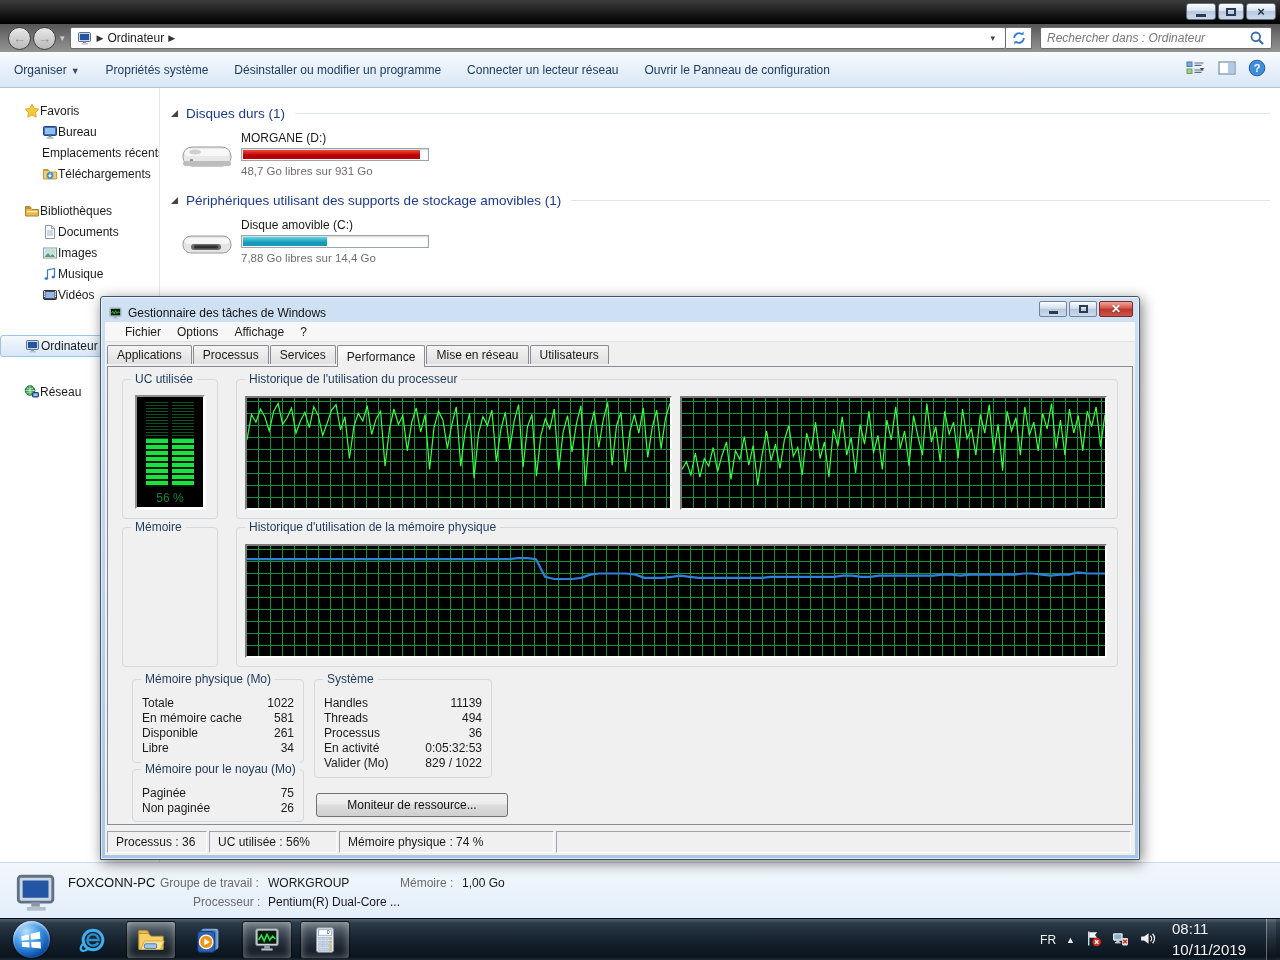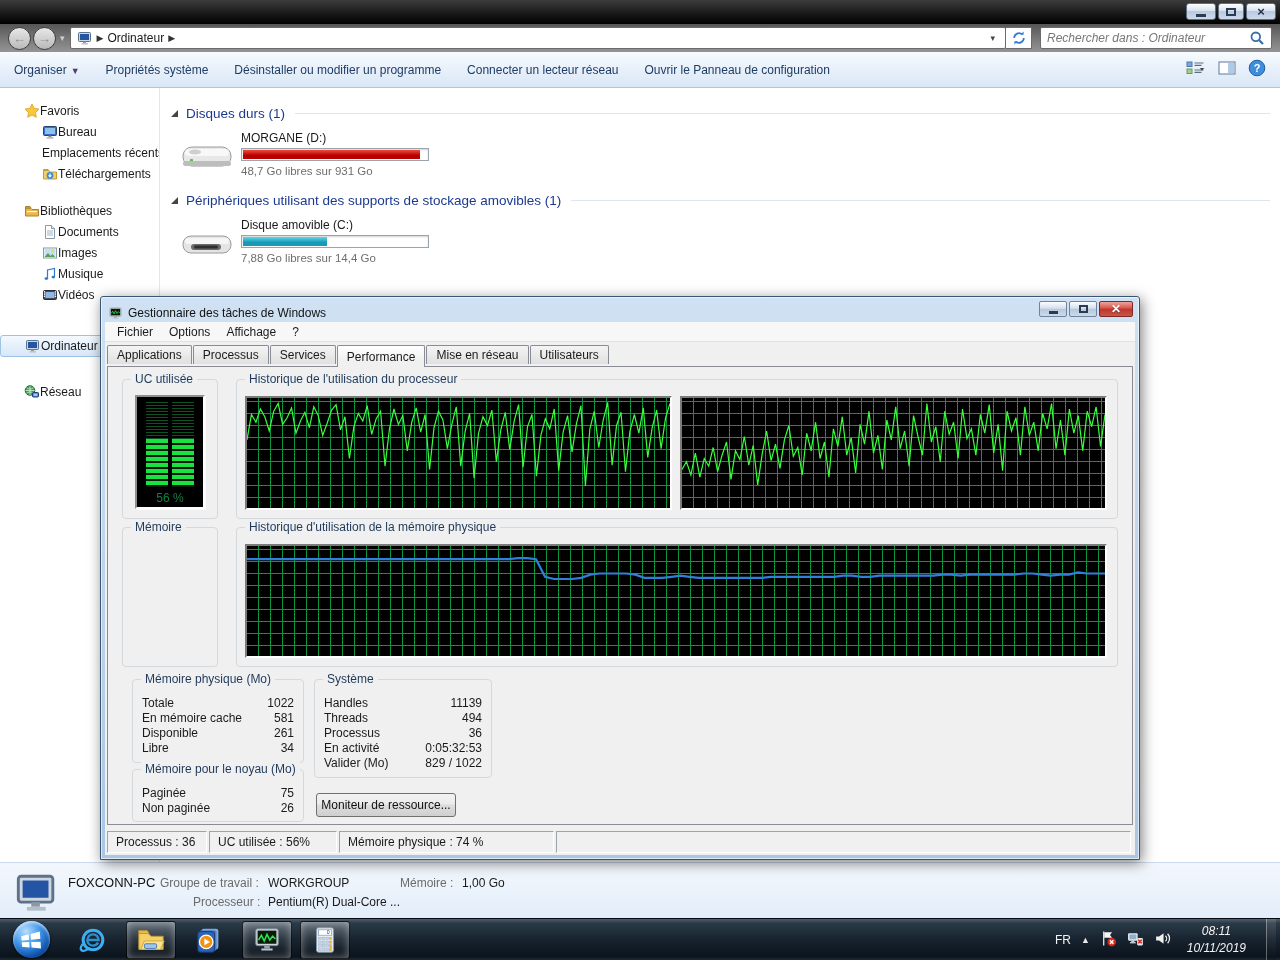--- a/index.html
+++ b/index.html
@@ -90,21 +90,21 @@
   .tm-title .ic{width:15px;height:15px;margin-right:5px;}
   .tm-caption{position:absolute;right:6px;top:4px;display:flex;gap:2px;}
   .tm-btn{width:28px;height:16px;border:1px solid #70839c;border-radius:2px;
     background:linear-gradient(#fbfdff,#d4e0ee 45%,#b6c8dd 50%,#ccdaea);
     display:flex;align-items:center;justify-content:center;color:#2b3b52;}
   .tm-btn.close{width:34px;border-color:#7e2a24;
     background:linear-gradient(#eda59c,#d85348 45%,#bc352a 50%,#c9564c);color:#fff;
     font-weight:bold;text-shadow:0 1px 1px rgba(0,0,0,.4);}
   .tm-content{position:absolute;left:4px;right:4px;top:25px;bottom:4px;background:#f0f0f0;}
   .tm-menu{position:absolute;left:0;top:0;right:0;height:20px;background:#f7f7f7;
-    border-bottom:1px solid #e2e2e2;display:flex;align-items:center;padding-left:4px;}
+    border-bottom:1px solid #e2e2e2;display:flex;align-items:center;padding-left:12px;}
   .tm-menu span{padding:2px 8px;color:#1a1a1a;}
   .tm-tabs{position:absolute;left:2px;top:23px;right:2px;height:22px;display:flex;
     z-index:2;}
   .tab{height:19px;border:1px solid #898c95;border-bottom:none;border-radius:2px 2px 0 0;
     background:linear-gradient(#f4f4f4,#e0e0e0);padding:0 9px;display:flex;align-items:center;
     margin-right:1px;font-size:12px;color:#1a1a1a;}
   .tab.active{height:22px;background:linear-gradient(#fff,#f0f0f0 70%);position:relative;z-index:3;}
   .tm-page{position:absolute;left:2px;right:2px;top:44px;bottom:30px;border:1px solid #898c95;
     background:#f0f0f0;z-index:1;}
   .gbox{position:absolute;border:1px solid #d4d9de;border-radius:4px;}
@@ -153,21 +153,21 @@
   .tb-btn svg{width:30px;height:30px;}
   .tb-btn.start{width:54px;margin-right:10px;}
   .orb{width:37px;height:37px;border-radius:50%;
     background:radial-gradient(circle at 35% 28%,#b8e0ff,#3e96e8 40%,#0d4fa8 72%,#03264f 100%);
     box-shadow:inset 0 2px 3px rgba(255,255,255,.65),0 1px 3px rgba(0,0,0,.7);
     display:flex;align-items:center;justify-content:center;}
   .tray{margin-left:auto;display:flex;align-items:center;gap:10px;color:#f2f2f2;}
   .tray .lang{font-size:12px;}
   .tray .chev{font-size:9px;color:#e8e8e8;}
   .tray svg{width:17px;height:17px;}
-  .clock{text-align:center;font-size:12px;line-height:1.35;margin:0 6px;font-style:italic;}
+  .clock{text-align:left;font-size:15px;line-height:1.35;margin:0 6px;}
   .showdesk{width:10px;height:42px;border-left:1px solid rgba(255,255,255,.35);
     background:linear-gradient(rgba(255,255,255,.12),rgba(0,0,0,.2));margin-left:4px;}
   .icon16{width:16px;height:16px;display:inline-block;}
 </style>
 </head>
 <body>
 
 <div class="screen">
 
   <div class="explorer">
@@ -564,21 +564,21 @@
                 <span class="sl">Paginée</span>
                 <span class="sv">75</span>
               </div>
               <div class="statrow">
                 <span class="sl">Non paginée</span>
                 <span class="sv">26</span>
               </div>
             </div>
         </div>
 
-        <div class="tm-resbtn" style="left:208px;top:426px;width:140px;height:24px;">Moniteur de ressource...</div>
+        <div class="tm-resbtn" style="left:208px;top:426px;width:192px;height:24px;">Moniteur de ressource...</div>
       </div>
 
       <div class="tm-status" id="tm-status">
           <div class="st-cell" style="width:100px">Processus : 36</div>
           <div class="st-cell" style="width:128px">UC utilisée : 56%</div>
           <div class="st-cell" style="width:215px">Mémoire physique : 74 %</div>
           <div class="st-cell" style="flex:1"></div>
         </div>
     </div>
   </div>

